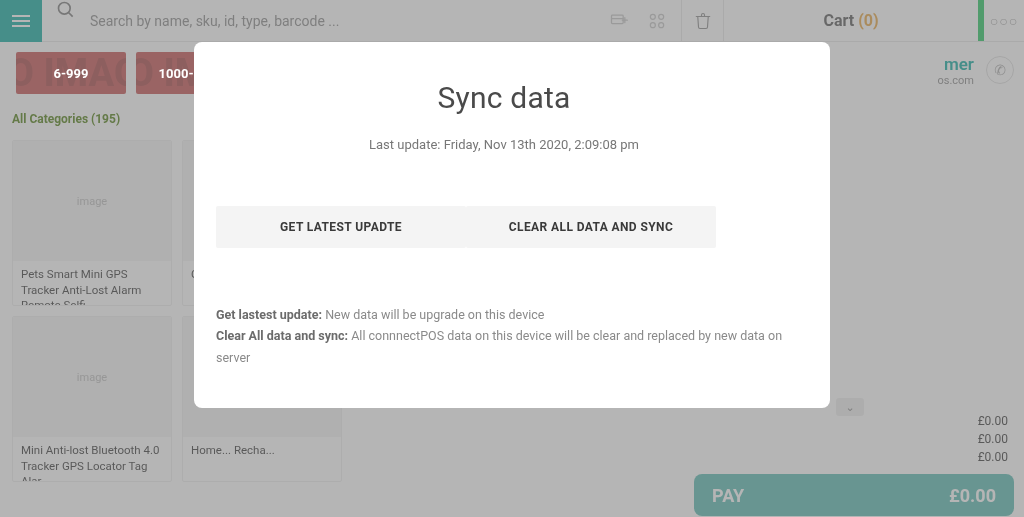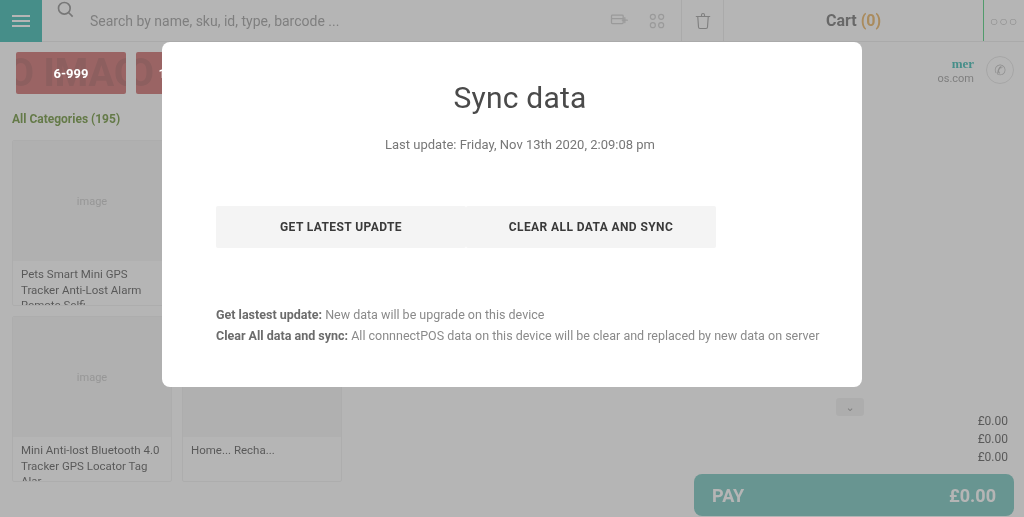--- a/index.html
+++ b/index.html
@@ -44,21 +44,21 @@
   .trash-cell {
     width: 42px;
     display: flex; align-items: center; justify-content: center;
     border-right: 1px solid #e6e6e6;
     color: #888;
   }
   .cart-cell {
     flex: 0 0 260px;
     display: flex; align-items: center; justify-content: center;
     font-weight: 700; font-size: 16px; color: #555;
-    border-right: 1px solid #22c55e;
+    border-right: 6px solid #22c55e;
   }
   .cart-count { color: #e6a23c; margin-left: 4px; }
   .dots-cell {
     width: 40px;
     display: flex; align-items: center; justify-content: center;
     color: #aaa; font-size: 14px; letter-spacing: 1px;
   }
 
   
   .chips { display: flex; gap: 10px; padding: 10px 16px 0 16px; }
@@ -82,21 +82,21 @@
 
   
   .customer-strip {
     position: absolute;
     top: 52px; right: 10px;
     width: 230px; height: 36px;
     display: flex; align-items: center; justify-content: flex-end;
     gap: 12px;
     font-size: 12px; color: #666;
   }
-  .cust-name { color: #0aa89e; font-weight: 600; font-size: 13px; font-family: Liberation Serif, serif; }
+  .cust-name { color: #0aa89e; font-weight: 600; font-size: 17px; }
   .cust-email { color: #888; font-size: 11px; }
   .bell-circle {
     width: 28px; height: 28px; border-radius: 50%;
     border: 1px solid #ddd;
     display: flex; align-items: center; justify-content: center;
     color: #aaa; font-size: 14px;
   }
 
   
   .cat-label { padding: 18px 12px 8px 12px; font-size: 12px; font-weight: 700; color: #4d7c0f; }
@@ -156,24 +156,24 @@
   }
 
   
   .overlay {
     position: absolute; inset: 0;
     background: rgba(120,120,120,0.55);
     display: flex; align-items: flex-start; justify-content: center;
   }
   .modal {
     margin-top: 42px;
-    width: 700px;
+    width: 636px;
     background: #fff;
     border-radius: 8px;
-    padding: 38px 38px 40px 54px;
+    padding: 38px 38px 40px 22px;
   }
   .modal-title {
     text-align: center;
     font-size: 30px; font-weight: 400; color: #4a4a4a;
     letter-spacing: 0.2px;
   }
   .modal-sub {
     text-align: center;
     font-size: 13px; color: #777;
     margin-top: 22px;

